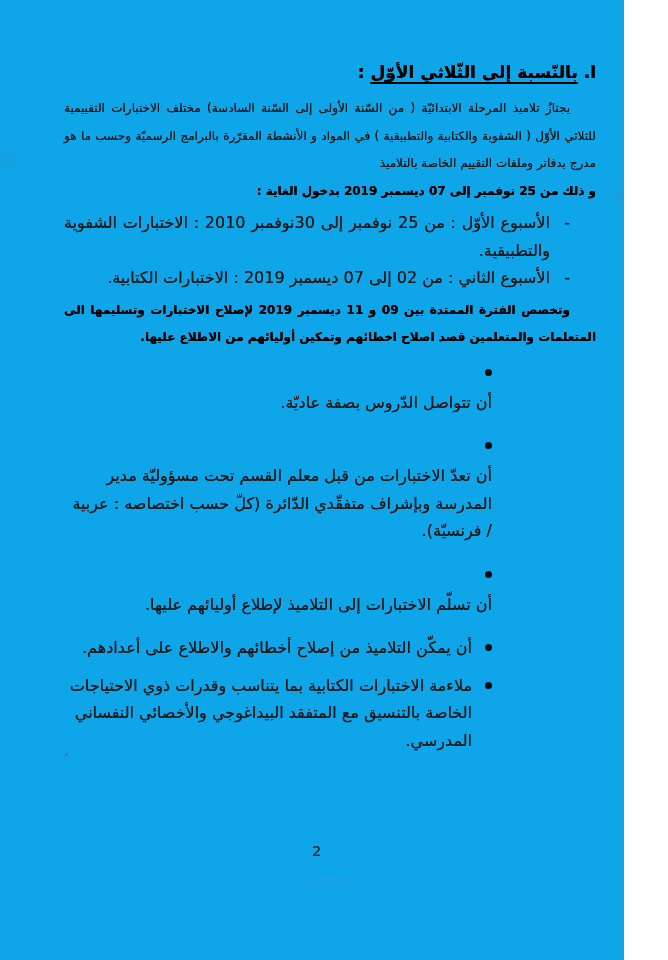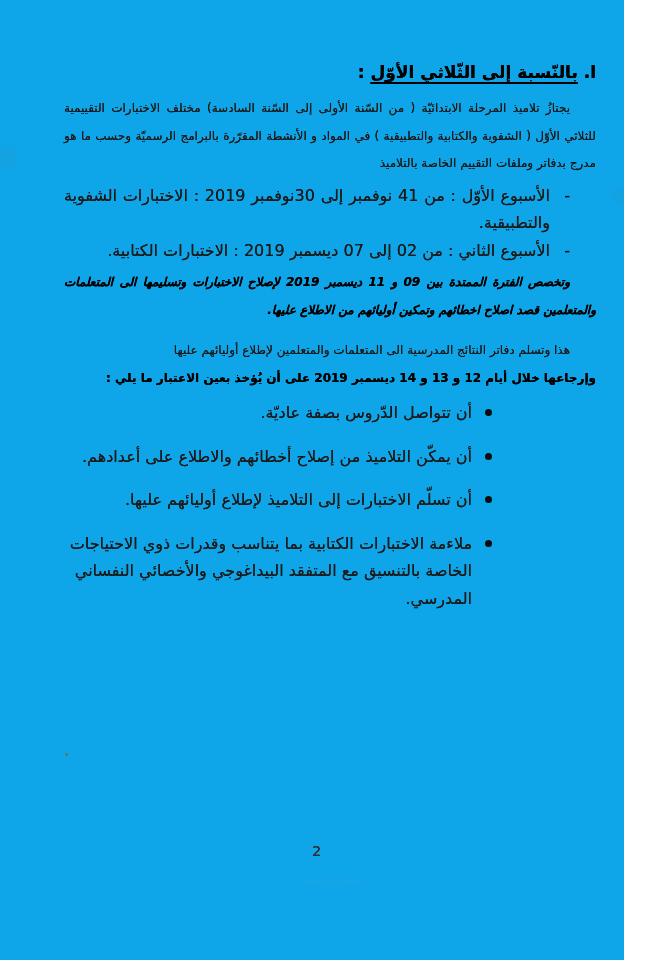--- a/index.html
+++ b/index.html
@@ -41,21 +41,21 @@
   .week-dash { flex:none; width:20px; text-align:right; color:#111; }
   .week-text { flex:1; text-align:justify; }
 
   ul.bullets { list-style:none; margin:7px 0 0 0; padding:0 104px 0 0; }
   ul.bullets li {
     display:flex; align-items:flex-start; gap:13px;
     font-size:16px; line-height:27.5px;
     margin-bottom:10px;
     text-align:right;
   }
-  ul.bullets li:nth-child(-n+3) { margin-bottom:16px; }
+  ul.bullets li:nth-child(-n+3) { margin-bottom:16px;flex-direction:column; }
   .dot {
     flex:none; width:7px; height:7px; border-radius:50%;
     background:#0c0c0c; margin-top:10px;
   }
   .li-text { flex:1; }
 
   .page-number {
     position:absolute; top:843px; left:312px;
     font-size:14.5px; color:#2e2e2e;
     direction:ltr;
@@ -73,52 +73,54 @@
 <body>
 
 <div class="page">
   <div class="content">
 
     <h1 class="heading"><span>ا.</span>
       <span class="underlined">بالنّسبة إلى الثّلاثي الأوّل</span><span> :</span>
     </h1>
 
     <p class="para first-indent"><span>يجتازُ تلاميذ المرحلة الابتدائيّة ( من السّنة الأولى إلى السّنة السادسة) مختلف الاختبارات التقييمية للثلاثي الأوّل ( الشفوية والكتابية والتطبيقية ) في المواد و الأنشطة المقرّرة بالبرامج الرسميّة وحسب ما هو مدرج بدفاتر وملفات التقييم الخاصة بالتلاميذ</span>
+      <span class="bold block-line">و ذلك من 25 نوفمبر إلى 07 ديسمبر 2019 بدخول الغاية :</span>
     </p>
 
     <div class="weeks">
       <div class="week-item">
         <span class="week-dash">-</span>
-        <span class="week-text">الأسبوع الأوّل : من 41 نوفمبر إلى 30نوفمبر 2019 : الاختبارات الشفوية والتطبيقية.</span>
+        <span class="week-text">الأسبوع الأوّل : من 25 نوفمبر إلى 30نوفمبر 2010 : الاختبارات الشفوية والتطبيقية.</span>
       </div>
       <div class="week-item">
         <span class="week-dash">-</span>
         <span class="week-text">الأسبوع الثاني : من 02 إلى 07 ديسمبر 2019 : الاختبارات الكتابية.</span>
       </div>
     </div>
 
-    <p class="para bold first-indent" style="margin-bottom:13px;font-style:italic;">وتخصص الفترة الممتدة بين 09 و 11 ديسمبر 2019 لإصلاح الاختبارات وتسليمها الى المتعلمات والمتعلمين قصد اصلاح اخطائهم وتمكين أوليائهم من الاطلاع عليها.</p>
+    <p class="para bold first-indent" style="margin-bottom:6px;">وتخصص الفترة الممتدة بين 09 و 11 ديسمبر 2019 لإصلاح الاختبارات وتسليمها الى المتعلمات والمتعلمين قصد اصلاح اخطائهم وتمكين أوليائهم من الاطلاع عليها.</p>
 
 
-    <p class="para first-indent" style="margin-bottom:6px;"><span>هذا وتسلم دفاتر النتائج المدرسية الى المتعلمات والمتعلمين لإطلاع أوليائهم عليها</span>
-      <span class="bold block-line">وإرجاعها خلال أيام 12 و 13 و 14 ديسمبر 2019 على أن يُؤخذ بعين الاعتبار ما يلي :</span>
-    </p>
 
     <ul class="bullets">
       <li>
         <span class="dot"></span>
         <span class="li-text">أن تتواصل الدّروس بصفة عاديّة.</span>
       </li>
       <li>
         <span class="dot"></span>
-        <span class="li-text">أن يمكّن التلاميذ من إصلاح أخطائهم والاطلاع على أعدادهم.</span>
+        <span class="li-text">أن تعدّ الاختبارات من قبل معلم القسم تحت مسؤوليّة مدير المدرسة وبإشراف متفقّدي الدّائرة (كلّ حسب اختصاصه : عربية / فرنسيّة).</span>
       </li>
       <li>
         <span class="dot"></span>
         <span class="li-text">أن تسلّم الاختبارات إلى التلاميذ لإطلاع أوليائهم عليها.</span>
+      </li>
+      <li>
+        <span class="dot"></span>
+        <span class="li-text">أن يمكّن التلاميذ من إصلاح أخطائهم والاطلاع على أعدادهم.</span>
       </li>
       <li>
         <span class="dot"></span>
         <span class="li-text">ملاءمة الاختبارات الكتابية بما يتناسب وقدرات ذوي الاحتياجات الخاصة بالتنسيق مع المتفقد البيداغوجي والأخصائي النفساني المدرسي.</span>
       </li>
     </ul>
   </div>
 
   <div class="page-number">2</div>
 

